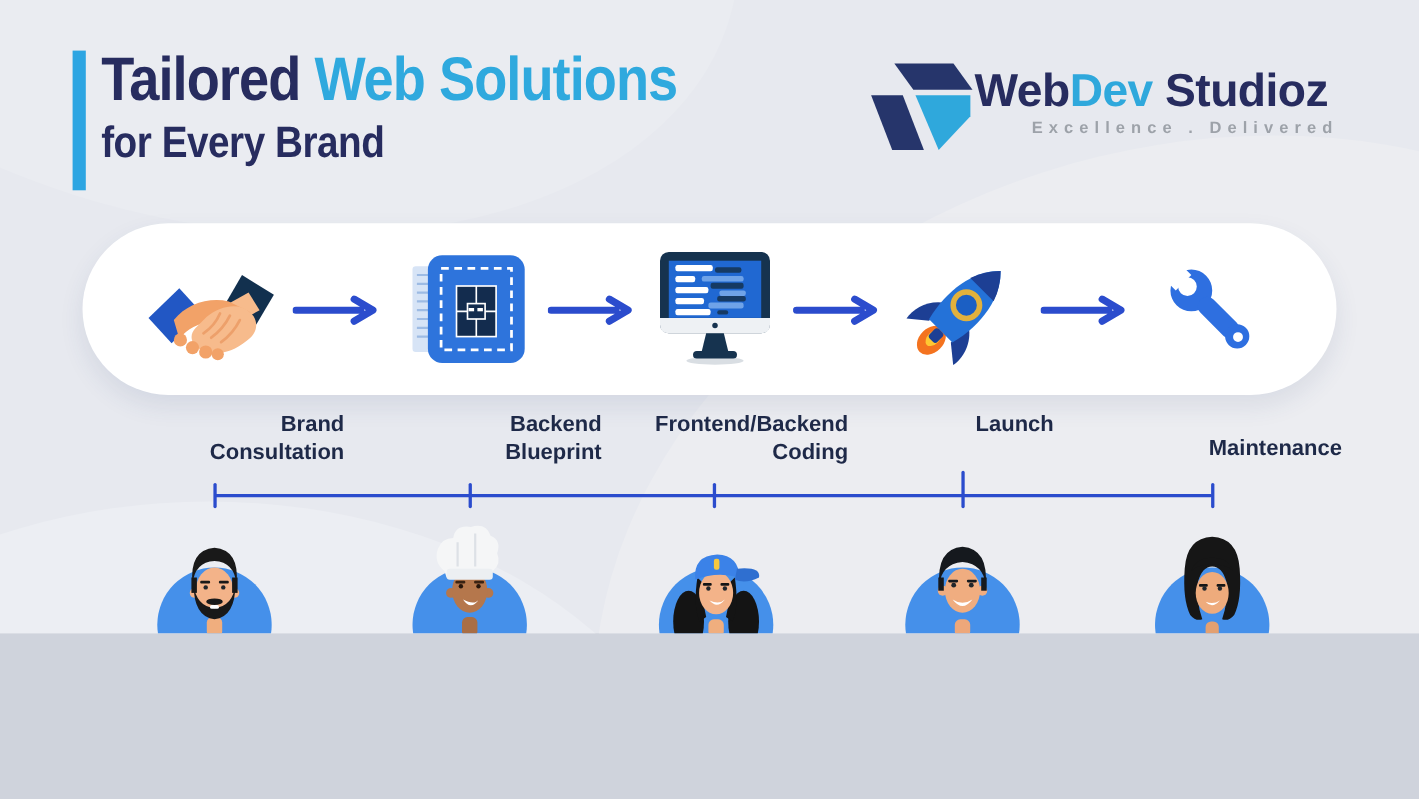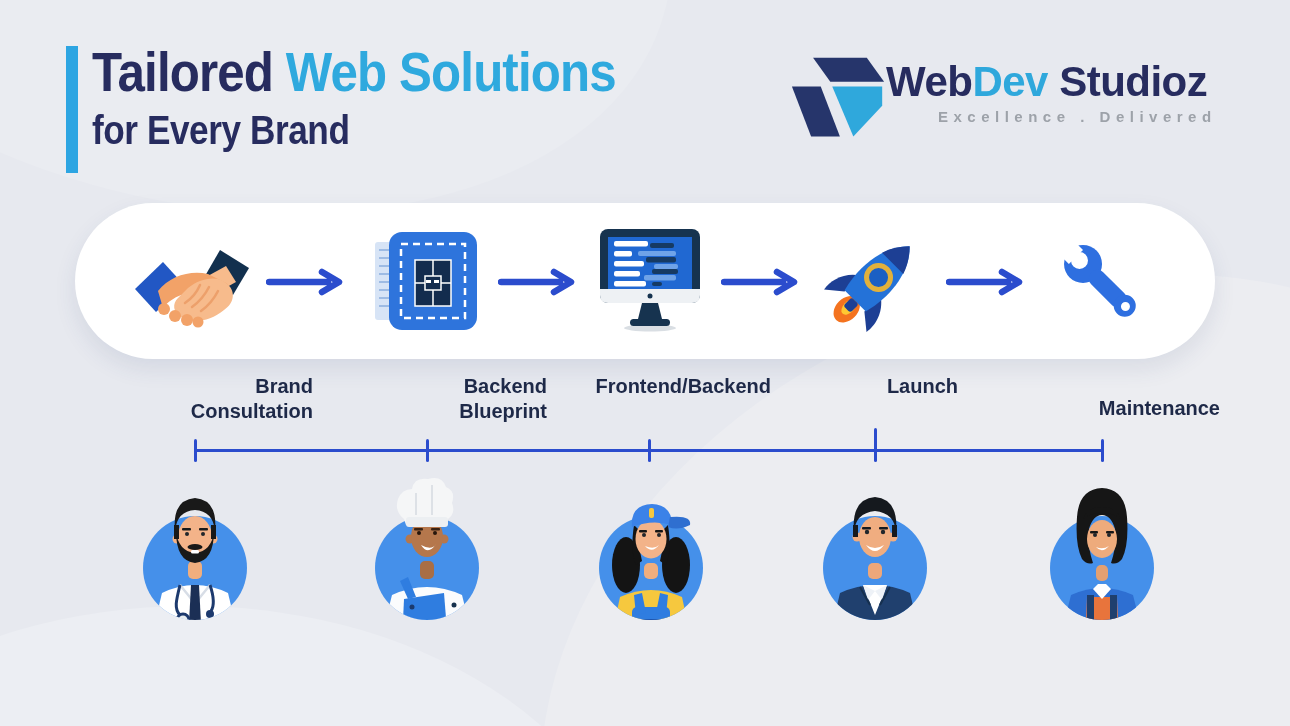--- a/index.html
+++ b/index.html
@@ -1,17 +1,17 @@
 <!DOCTYPE html>
 <html><head>
 <meta charset="utf-8">
 <style>
   html,body{margin:0;padding:0;background:#cfd3dc;}
   #canvas{
-    position:relative;width:1290px;height:726px;overflow:hidden;
+    position:relative;width:1290px;height:576px;overflow:hidden;
     background:#e7e9ef;
     font-family:"Liberation Sans","DejaVu Sans",sans-serif;
   }
   .bgshape{position:absolute;pointer-events:none;}
   #bg-swoosh-br{
     right:-340px;bottom:-420px;width:1100px;height:860px;border-radius:50%;
     background:#ecedf1;transform:rotate(-18deg);
   }
   #bg-swoosh-bl{
     left:-260px;bottom:-520px;width:900px;height:640px;border-radius:50%;
@@ -160,20 +160,21 @@
   <div class="step-label" style="left:73px;top:374px">
     <span style="display:block">Brand</span>
     <span style="display:block">Consultation</span>
   </div>
   <div class="step-label" style="left:307px;top:374px">
     <span style="display:block">Backend</span>
     <span style="display:block">Blueprint</span>
   </div>
   <div class="step-label" style="left:531px;top:374px">
     <span style="display:block">Frontend/Backend</span>
+    <span style="display:block">Coding</span>
   </div>
   <div class="step-label" style="left:718px;top:374px">
     <span style="display:block">Launch</span>
   </div>
   <div class="step-label" style="left:980px;top:396px">
     <span style="display:block">Maintenance</span>
   </div>
 
   <div class="tl" style="left:195px;top:449px;width:907px;height:3px"></div>
   <div class="tl" style="left:193.5px;top:439px;width:3px;height:23px"></div>

